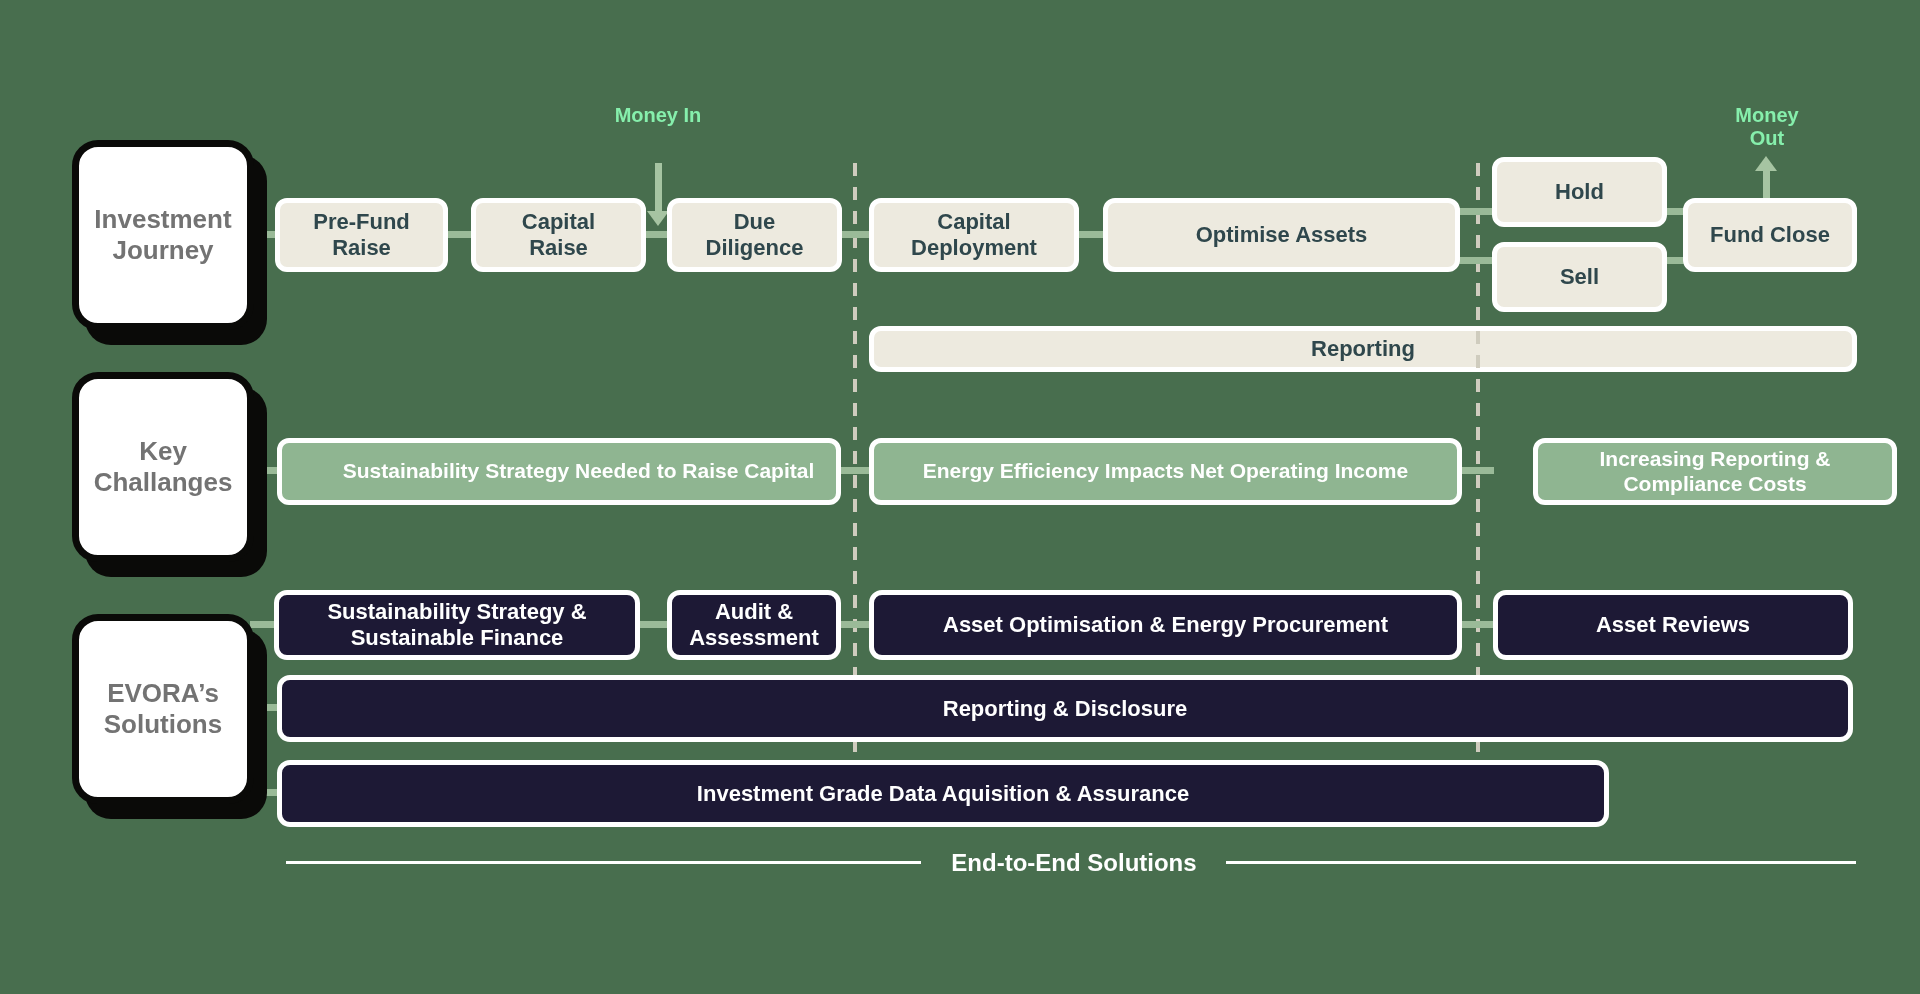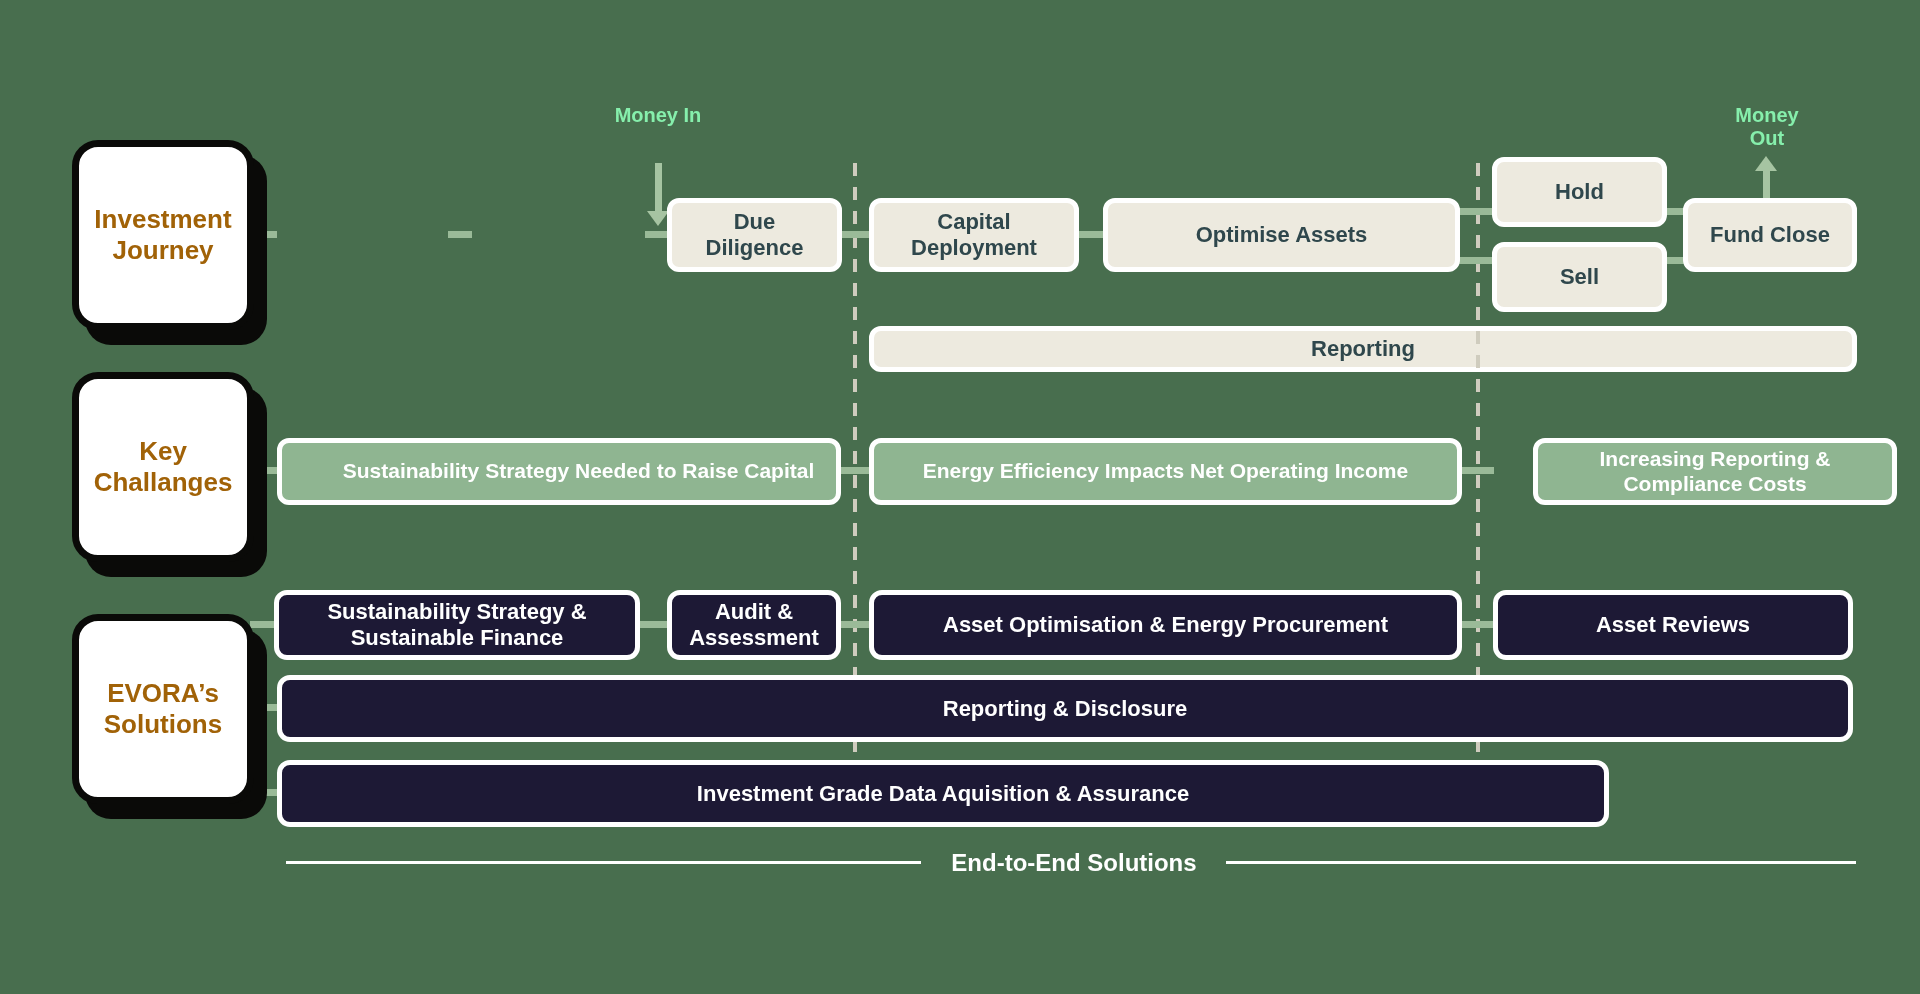--- a/index.html
+++ b/index.html
@@ -7,21 +7,21 @@
     position:relative; width:1920px; height:994px; overflow:hidden;
     background:#486E4E;
     font-family:"Liberation Sans", sans-serif; font-weight:700;
   }
   .abs { position:absolute; box-sizing:border-box; }
   
   .card {
     background:#FFFFFF; border:7px solid #0A0A08; border-radius:26px;
     box-shadow:13px 15px 0 #0A0A08;
     display:flex; align-items:center; justify-content:center; text-align:center;
-    color:#a16207; font-size:26px; line-height:1.18; z-index:4; padding:0 6px;
+    color:#737373; font-size:26px; line-height:1.18; z-index:4; padding:0 6px;
   }
   
   .box {
     display:flex; align-items:center; justify-content:center; text-align:center;
     line-height:1.18; z-index:3; border:5px solid #FFFFFF;
   }
   .cream { background:#EDEADF; color:#2F474C; border-radius:12px; font-size:22px; padding:0 14px; }
   .sage  { background:#8FB591; color:#FFFFFF; border-radius:12px; font-size:21px; padding:0 4px; }
   .navy  { background:#1D1935; color:#FFFFFF; border-radius:13px; font-size:22px; padding:0 10px; }
   
@@ -75,20 +75,22 @@
   <div class="abs card" style="left:72px;top:140px;width:182px;height:190px;">
     <span>Investment Journey</span>
   </div>
   <div class="abs card" style="left:72px;top:372px;width:182px;height:190px;">
     <span>Key Challanges</span>
   </div>
   <div class="abs card" style="left:72px;top:614px;width:182px;height:190px;">
     <span>EVORA’s Solutions</span>
   </div>
 
+  <div class="abs box cream" style="left:275px;top:198px;width:173px;height:74px;">Pre-Fund Raise</div>
+  <div class="abs box cream" style="left:471px;top:198px;width:175px;height:74px;">Capital Raise</div>
   <div class="abs box cream" style="left:667px;top:198px;width:175px;height:74px;">Due Diligence</div>
   <div class="abs box cream" style="left:869px;top:198px;width:210px;height:74px;">Capital Deployment</div>
   <div class="abs box cream" style="left:1103px;top:198px;width:357px;height:74px;">Optimise Assets</div>
   <div class="abs box cream" style="left:1492px;top:157px;width:175px;height:70px;">Hold</div>
   <div class="abs box cream" style="left:1492px;top:242px;width:175px;height:70px;">Sell</div>
   <div class="abs box cream" style="left:1683px;top:198px;width:174px;height:74px;">Fund Close</div>
   <div class="abs box cream" style="left:869px;top:326px;width:988px;height:46px;z-index:0;padding:0;">Reporting</div>
 
   <div class="abs box sage" style="left:277px;top:438px;width:564px;height:67px;padding-left:43px;">Sustainability Strategy Needed to Raise Capital</div>
   <div class="abs box sage" style="left:869px;top:438px;width:593px;height:67px;">Energy Efficiency Impacts Net Operating Income</div>

